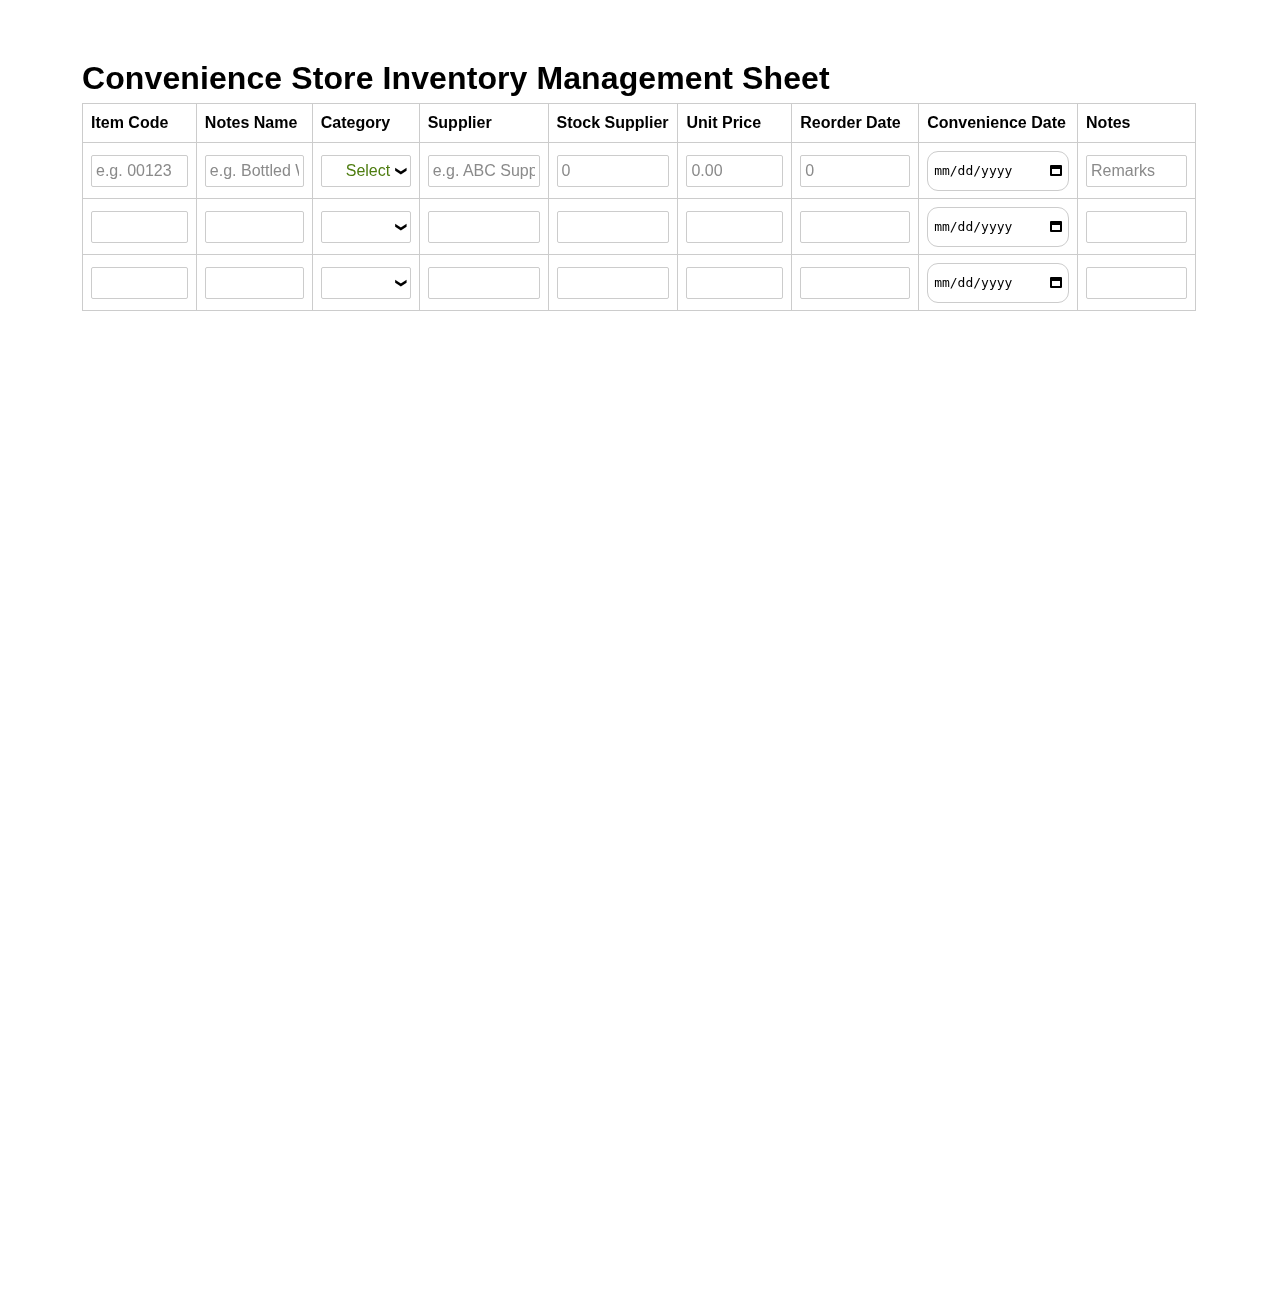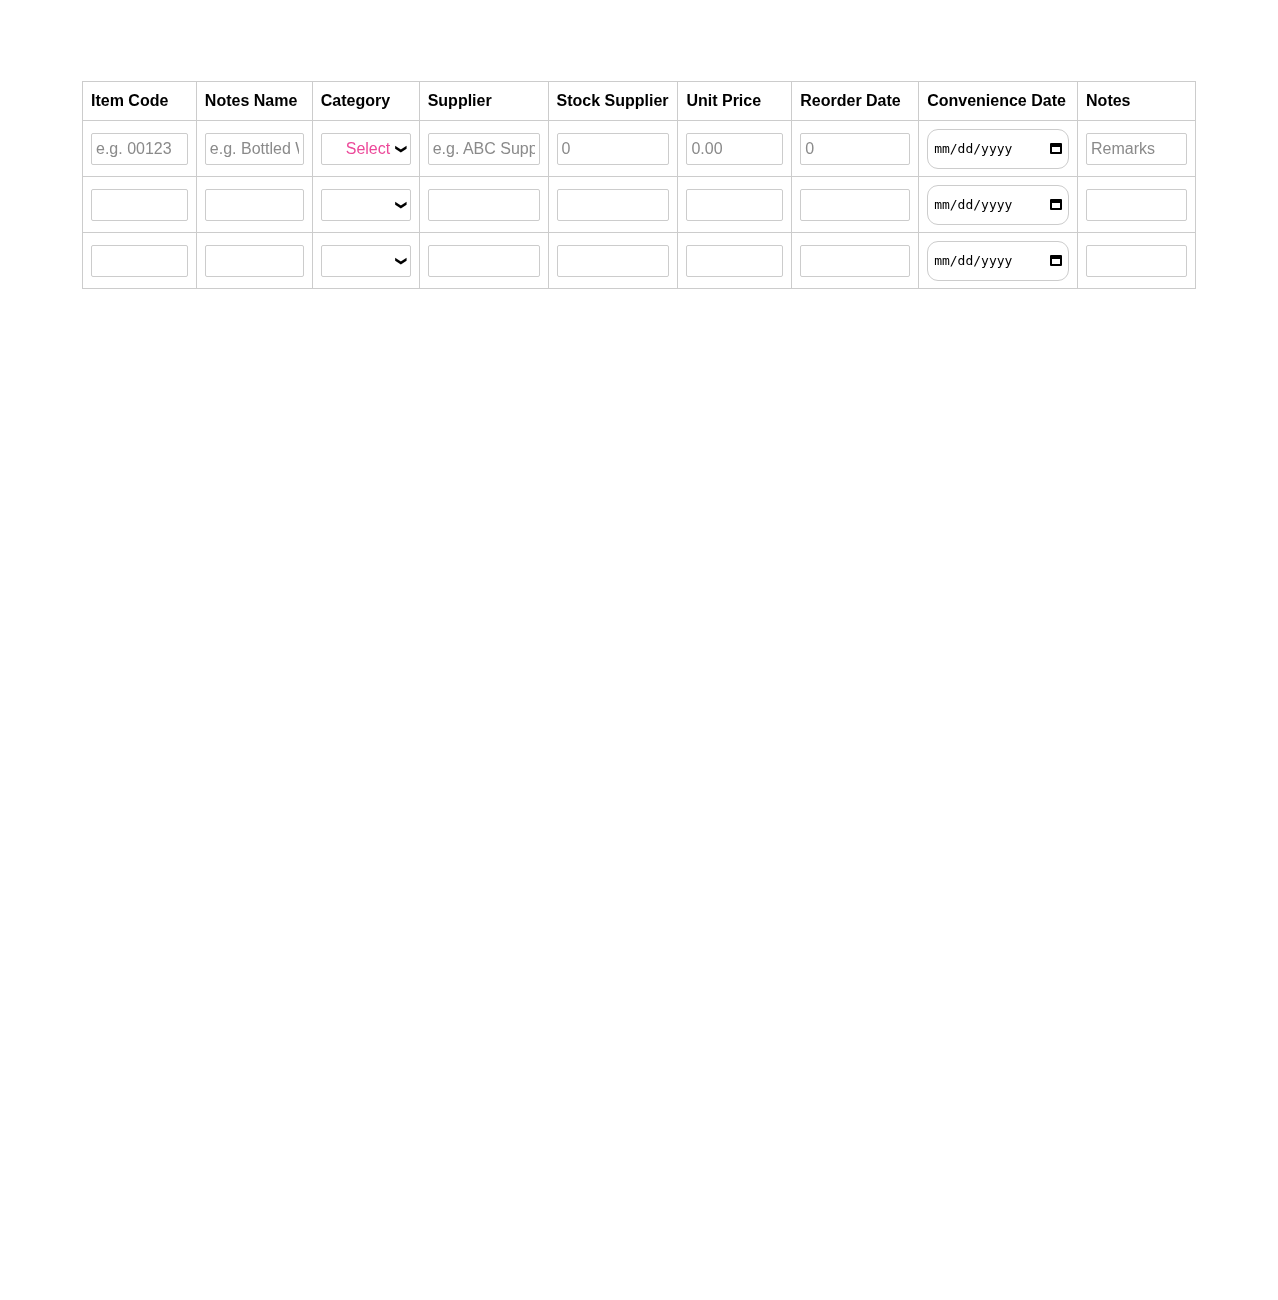--- a/index.html
+++ b/index.html
@@ -8,41 +8,41 @@
       font-family: "Liberation Sans", sans-serif;
       color: #000;
       position: relative;
     }
     .wrap { position: absolute; left: 82px; top: 58px; width: 1114px; }
     h1 {
       margin: 0; font-size: 32px; font-weight: bold; line-height: 40px;
       letter-spacing: 0.1px;
     }
     table {
-      margin-top: 23px;
+      margin-top: 5px;
       border-collapse: collapse;
       width: 1114px;
     }
     th, td {
       border: 1px solid #cccccc;
       padding: 0 8px;
       text-align: left;
     }
     th { height: 38px; font-size: 16px; font-weight: bold; padding-top: 0; }
     td { height: 55px; }
     input, select {
       box-sizing: border-box;
       height: 32px;
       border: 1px solid #cccccc;
       border-radius: 2px;
       font-family: "Liberation Sans", sans-serif;
       font-size: 16px;
       padding: 0 4px;
       background: #fff;
-      color: #ec4899;
+      color: #4d7c0f;
       width: 100%;
     }
     input::placeholder { color: #8a8a8a; }
     select {
       appearance: none; -webkit-appearance: none;
       padding-left: 24px;
       position: relative;
     }
     .sel-wrap { position: relative; }
     .sel-wrap .chev {
@@ -58,20 +58,21 @@
     }
     .cal {
       width: 12px; height: 11px; border: 2px solid #000; border-top-width: 4px;
       box-sizing: border-box; border-radius: 1px;
     }
   </style>
 </head>
 <body>
 
 <div class="wrap">
+  <h1>Convenience Store Inventory Management Sheet</h1>
   <table>
     <colgroup>
       <col style="width:114px">
         <col style="width:116px">
         <col style="width:107px">
       <col style="width:129px">
         <col style="width:130px">
         <col style="width:114px">
       <col style="width:127px">
         <col style="width:159px">

